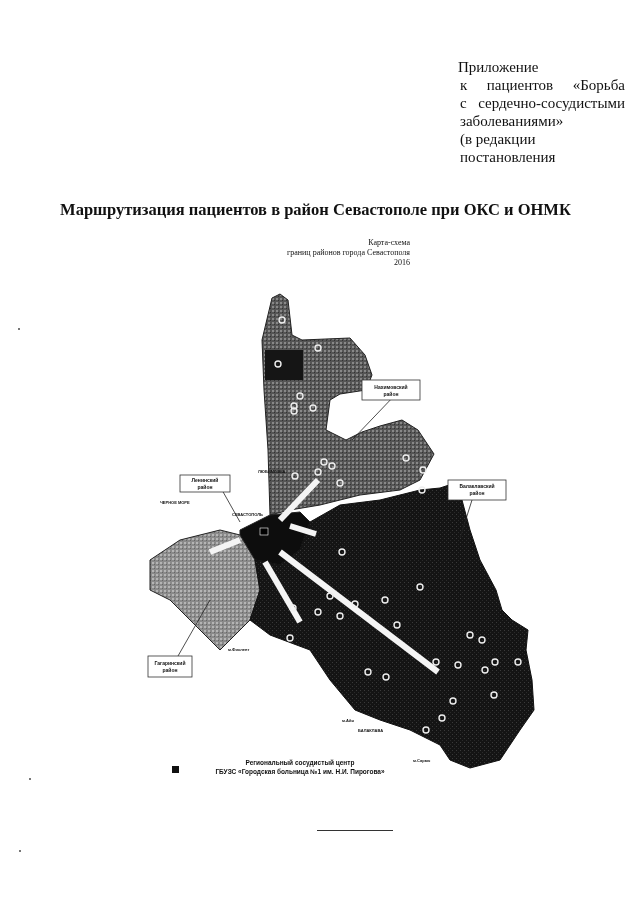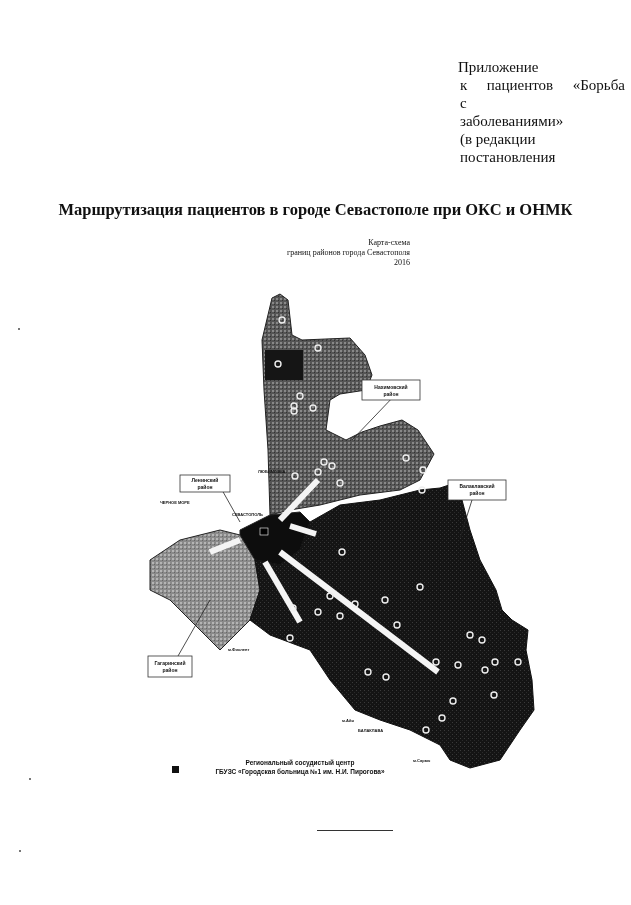--- a/index.html
+++ b/index.html
@@ -24,26 +24,27 @@
 
 <div class="appendix">
   <div class="row plain"><span>Приложение</span></div>
   <div class="row indent">
     <span>к</span>
     <span>пациентов</span>
     <span>«Борьба</span>
   </div>
   <div class="row indent">
     <span>с</span>
+    <span>сердечно-сосудистыми</span>
   </div>
   <div class="row plain indent"><span>заболеваниями»</span></div>
   <div class="row plain indent"><span>(в редакции постановления</span></div>
 </div>
 
-<div class="main-title">Маршрутизация пациентов в городе Севастополе при ОКС и ОНМК</div>
+<div class="main-title">Маршрутизация пациентов в район Севастополе при ОКС и ОНМК</div>
 
 <div class="map-caption">
   <div>Карта-схема</div>
   <div>границ районов города Севастополя</div>
   <div>2016</div>
 </div>
 
 <div class="map-wrap">
   <svg viewBox="0 0 420 480" xmlns="http://www.w3.org/2000/svg">
     <defs>

